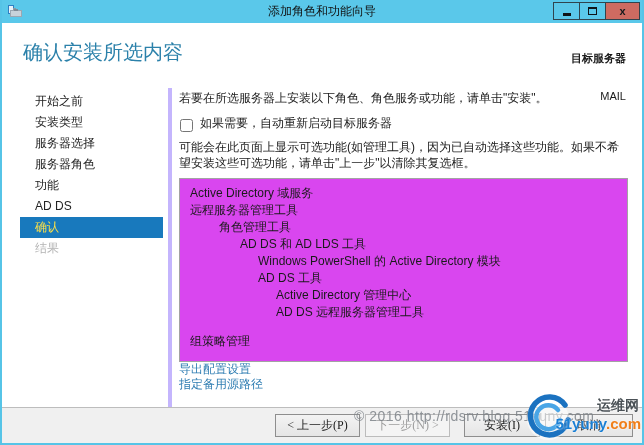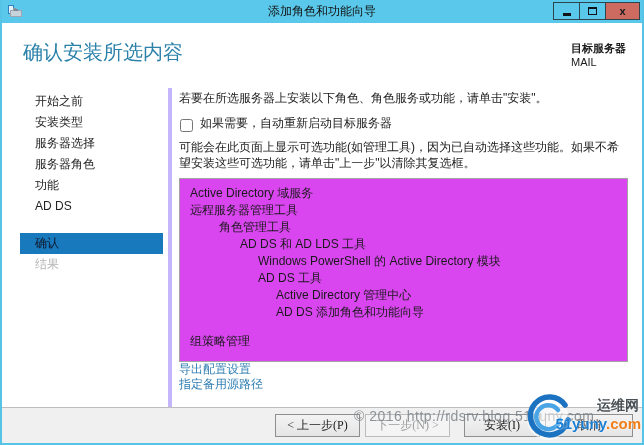--- a/index.html
+++ b/index.html
@@ -29,32 +29,32 @@
     display:flex; align-items:center; justify-content:center; margin-left:-1px;
   }
   .win-btn.close { width:35px; background:#ce6b61; }
   .glyph-min { width:8px; height:3px; background:#101418; margin-top:6px; }
   .glyph-max { width:9px; height:8px; border:1px solid #101418; border-top:2px solid #101418; }
   .glyph-x { font-size:11px; font-weight:bold; color:#14181b; line-height:1; }
 
   
   .header { flex:0 0 65px; background:#fff; position:relative; }
   .page-title { position:absolute; left:21px; top:16px; font-size:20px; color:#2b81aa; }
-  .target { position:absolute; right:16px; top:18px; }
+  .target { position:absolute; right:16px; top:28px; text-align:right; }
   .target .t-label { font-size:11px; font-weight:bold; color:#1a1a1a; }
-  .target .t-name  { font-size:11px; color:#1a1a1a; }
+  .target .t-name  { font-size:11px; color:#1a1a1a;margin-top:24px; }
 
   
   .body-row { flex:1 1 auto; display:flex; min-height:0; }
   .sidebar { flex:0 0 170px; padding-top:3px; border-right:4px solid #c4b5fd; }
   .side-item {
     margin-left:18px; width:143px; height:21px; line-height:21px;
     padding-left:15px; font-size:12px; color:#222; cursor:default;
   }
-  .side-item.selected { background:#1879bd; color:#0f172a;margin-top:16px; }
+  .side-item.selected { background:#1879bd; color:#fde047; }
   .side-item.disabled { color:#b4b4b4; }
 
   .main { flex:1 1 auto; padding:3px 14px 0 7px; min-width:0; }
   .para { font-size:12px; color:#1a1a1a; line-height:15px; }
   .chk-row { display:flex; align-items:flex-end; margin:9px 0 7px 0; }
   .chk-row input { width:13px; height:13px; margin:0 7px 0 1px; }
   .chk-row label { font-size:12px; color:#1a1a1a; }
   .note { margin-bottom:7px; line-height:16px; }
 
   .listbox {
@@ -166,21 +166,21 @@
       <div class="para note">可能会在此页面上显示可选功能(如管理工具)，因为已自动选择这些功能。如果不希望安装这些可选功能，请单击"上一步"以清除其复选框。</div>
 
       <div class="listbox">
         <div class="tree-row ind-0">Active Directory 域服务</div>
         <div class="tree-row ind-0">远程服务器管理工具</div>
         <div class="tree-row ind-1">角色管理工具</div>
         <div class="tree-row ind-2">AD DS 和 AD LDS 工具</div>
         <div class="tree-row ind-3">Windows PowerShell 的 Active Directory 模块</div>
         <div class="tree-row ind-3">AD DS 工具</div>
         <div class="tree-row ind-4">Active Directory 管理中心</div>
-        <div class="tree-row ind-4">AD DS 添加角色和功能向导</div>
+        <div class="tree-row ind-4">AD DS 远程服务器管理工具</div>
         <div class="tree-gap"></div>
         <div class="tree-row ind-0">组策略管理</div>
       </div>
 
       <div class="links">
         <a class="link">导出配置设置</a>
         <a class="link">指定备用源路径</a>
       </div>
     </div>
   </div>

